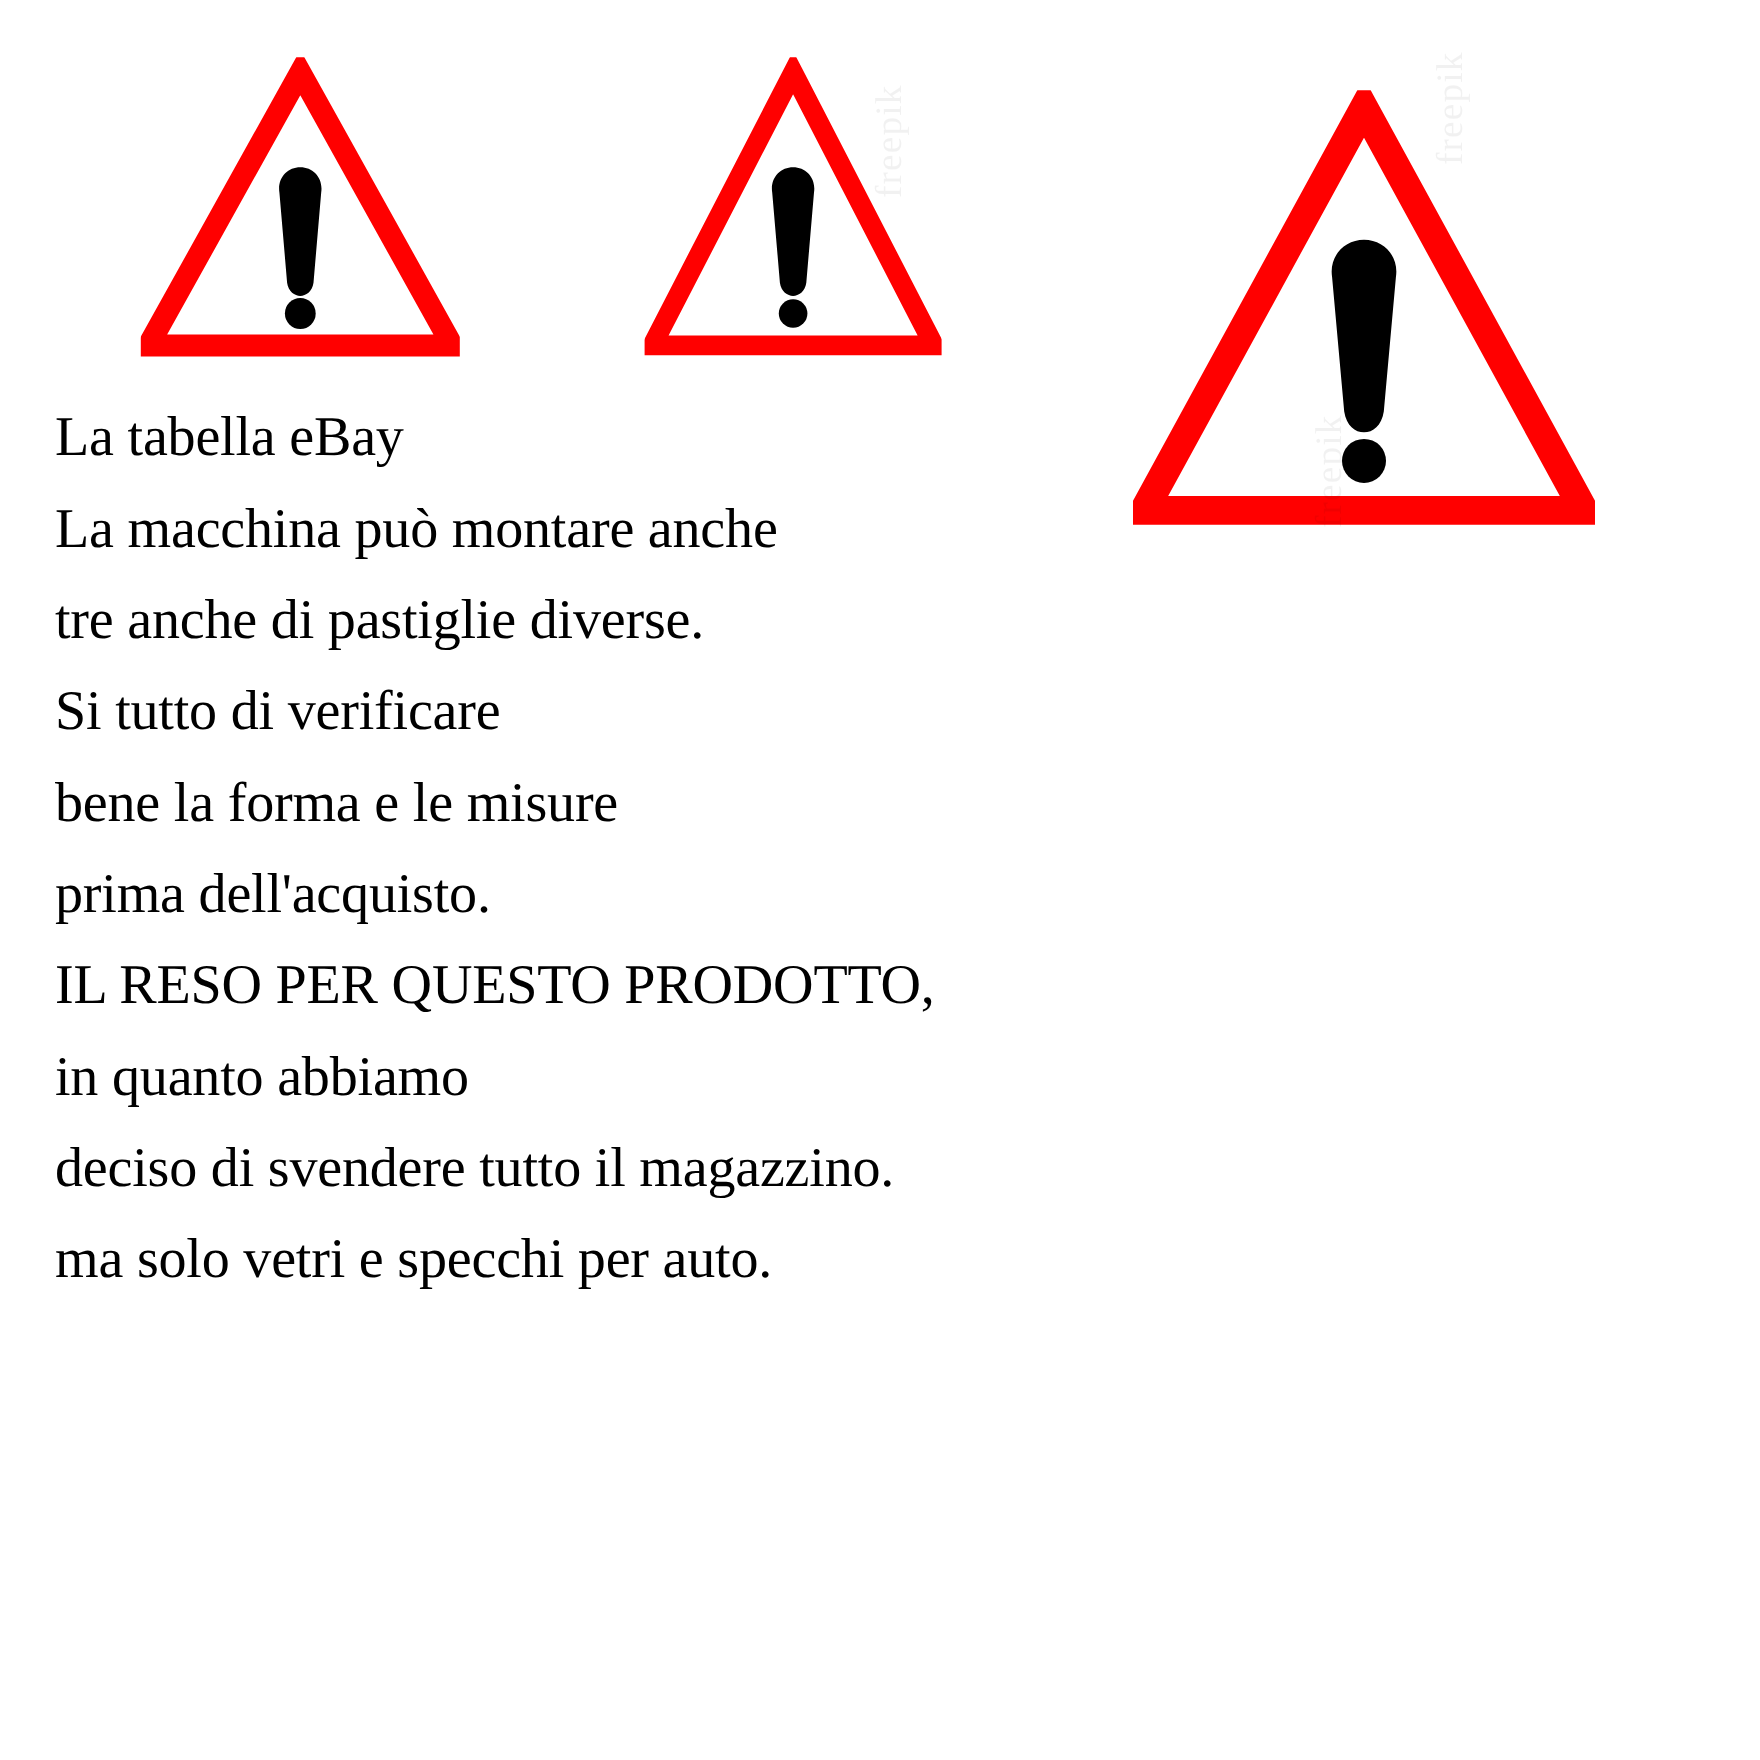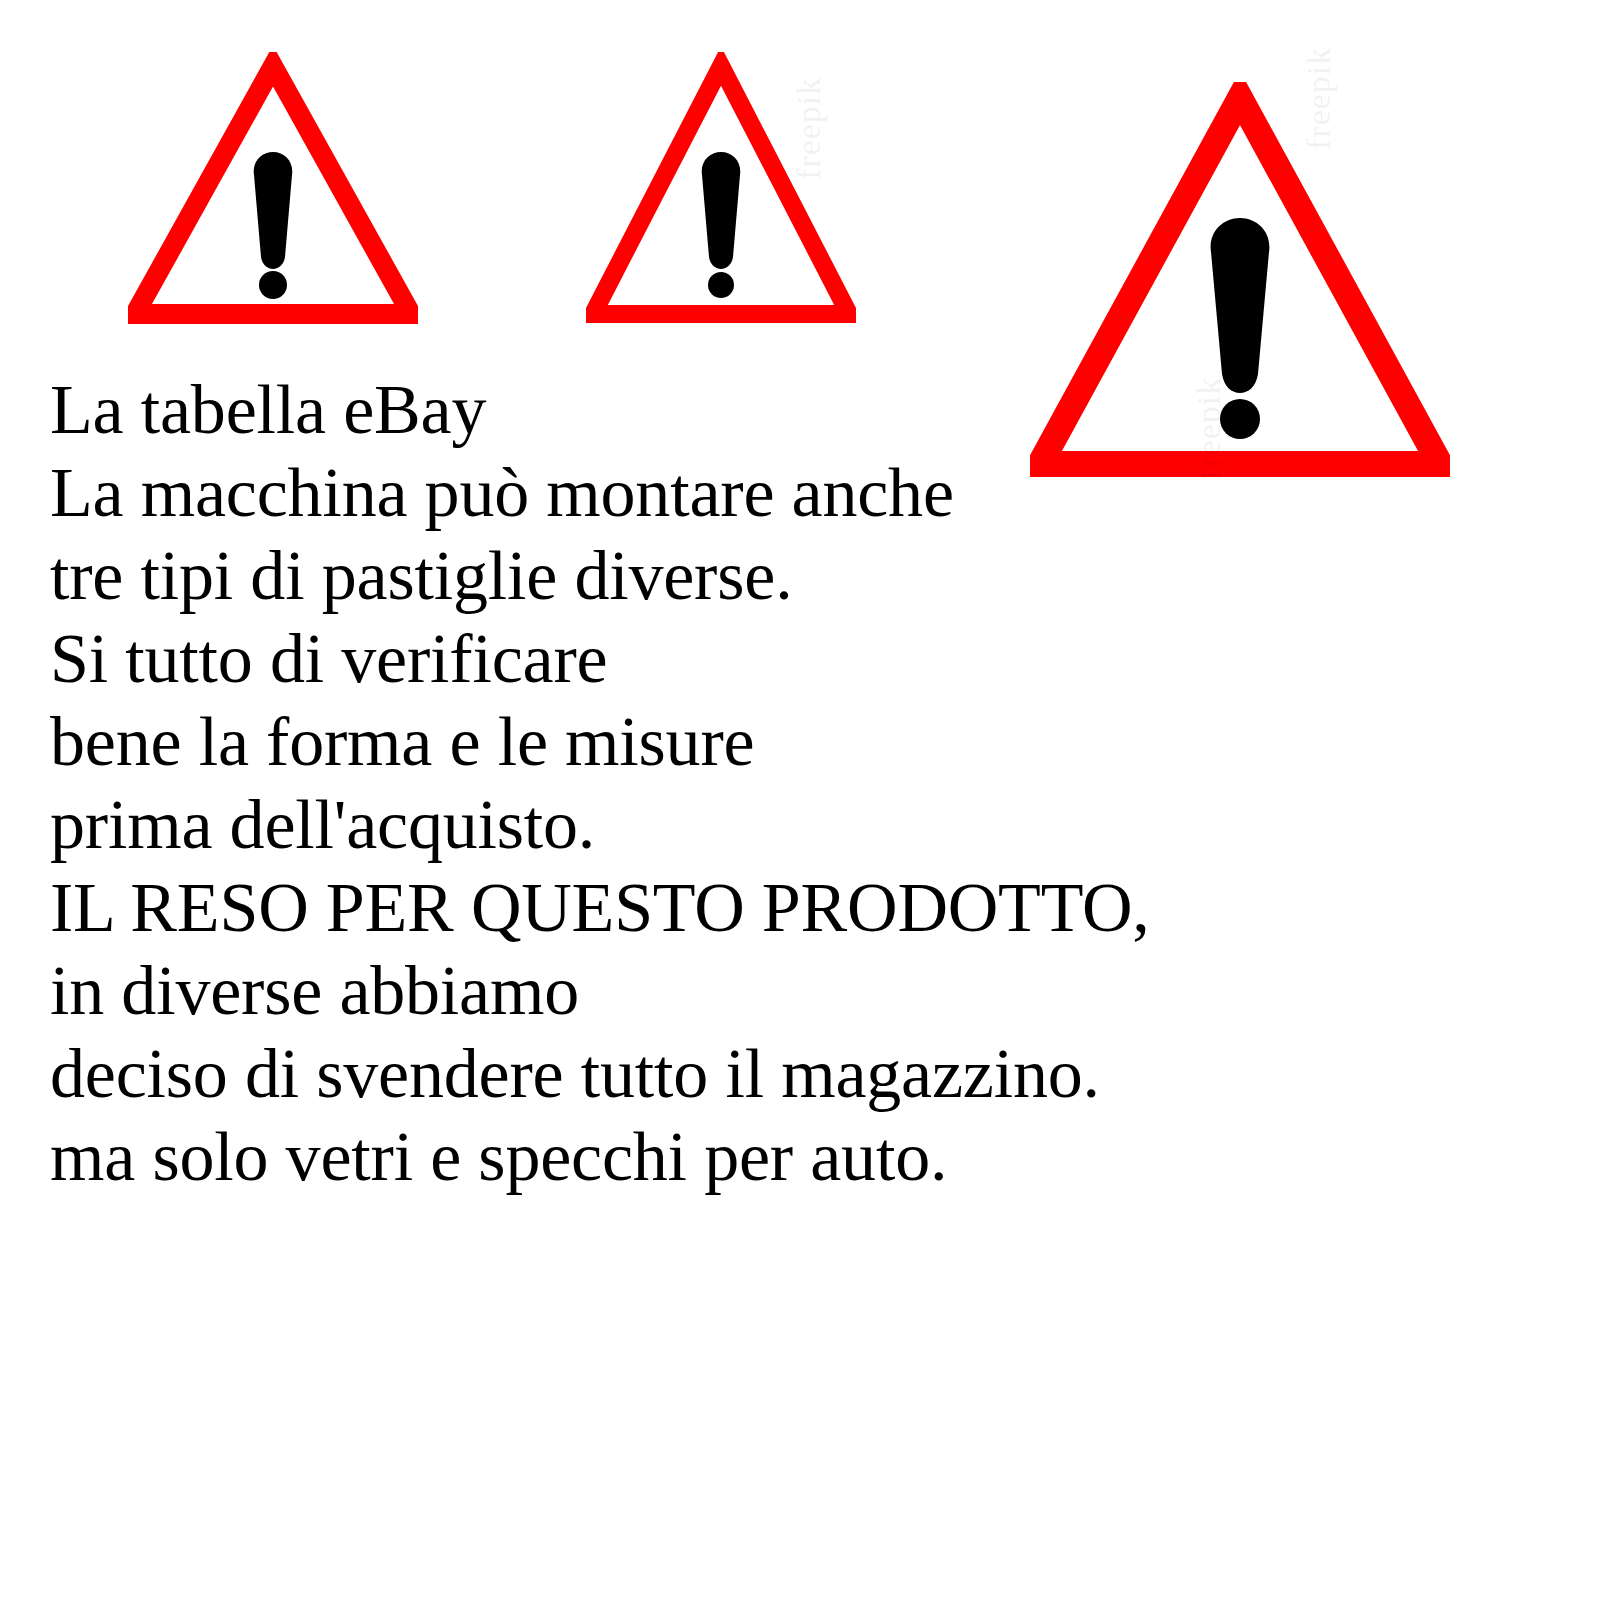--- a/index.html
+++ b/index.html
@@ -32,21 +32,21 @@
   .w2 { left: 586px;  top: 52px;  width: 270px; height: 275px; }
   .w3 { left: 1030px; top: 82px;  width: 420px; height: 400px; }
 
   
   .textblock {
     position: absolute;
     left: 50px;
     top: 370px;
     width: 1520px;
     color: #000000;
-    font-size: 70px;
+    font-size: 51px;
     line-height: 1.135;
     letter-spacing: -0.2px;
     white-space: nowrap;
   }
   .textblock .line {
     display: block;
     height: 83px;
   }
 
   
@@ -112,23 +112,23 @@
     </svg>
   </div>
 
   <div class="wm wm-a">freepik</div>
   <div class="wm wm-b">freepik</div>
   <div class="wm wm-c">freepik</div>
 
   <div class="textblock">
     <span class="line">La tabella eBay</span>
     <span class="line">La macchina può montare anche</span>
-    <span class="line">tre tipi di pastiglie diverse.</span>
+    <span class="line">tre anche di pastiglie diverse.</span>
     <span class="line">Si tutto di verificare</span>
     <span class="line">bene la forma e le misure</span>
     <span class="line">prima dell'acquisto.</span>
     <span class="line">IL RESO PER QUESTO PRODOTTO,</span>
-    <span class="line">in diverse abbiamo</span>
+    <span class="line">in quanto abbiamo</span>
     <span class="line">deciso di svendere tutto il magazzino.</span>
     <span class="line">ma solo vetri e specchi per auto.</span>
   </div>
 
 </div>
 
 </body></html>

